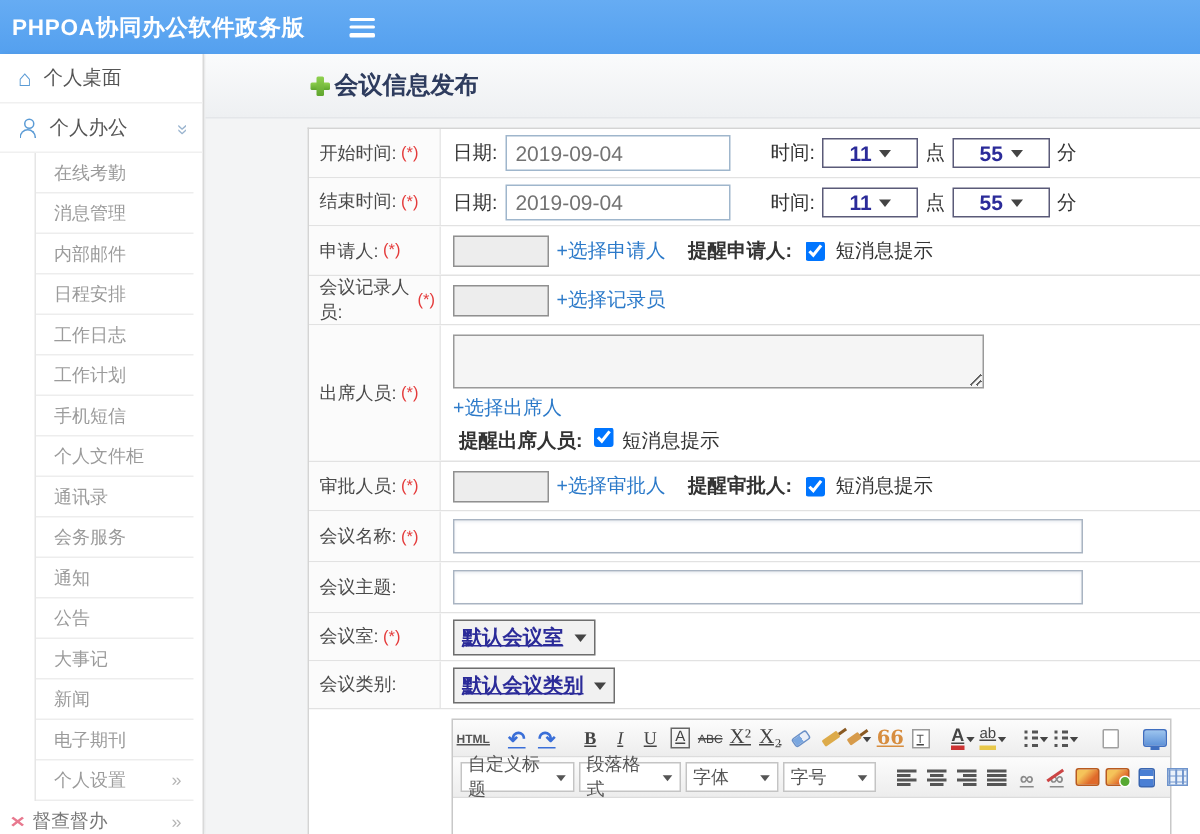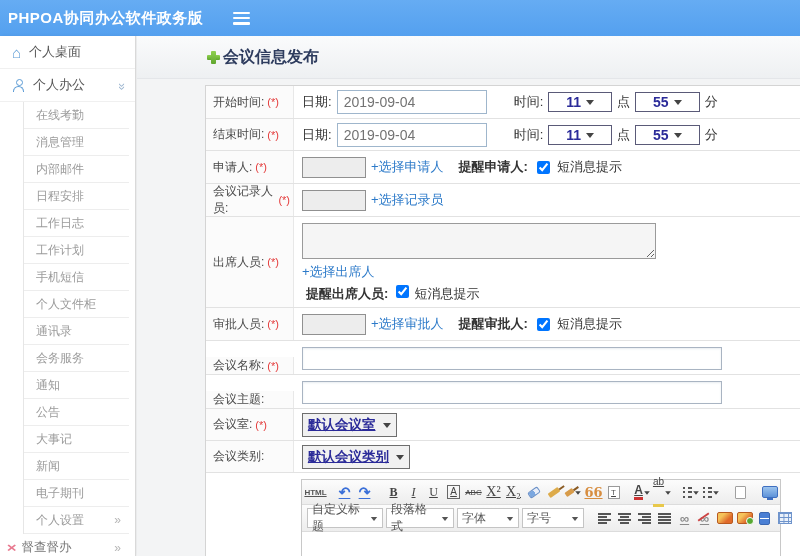--- a/index.html
+++ b/index.html
@@ -48,21 +48,21 @@
 
   
   .ftable { position:absolute; top:49px; left:68px; width:595px; background:#fff;
             border-top:1px solid #d4d4d4; border-left:1px solid #d4d4d4; }
   .frow { display:flex; border-bottom:1px solid #e2e2e2; background:#fff; }
   .flabel { width:88px; min-width:88px; background:#fbfbfb; border-right:1px solid #e8e8e8;
             font-size:12px; color:#4a4a4a; padding:0 3px 0 7px; display:flex; align-items:center; }
   .req { color:#e43b3b; margin-left:3px; font-size:11px; }
   .fvalue { flex:1; padding:4px 8px; display:flex; align-items:center; gap:5px; font-size:13px; color:#333; }
   .fvalue.col { flex-direction:column; align-items:flex-start; justify-content:center; gap:4px; }
-  .h33 { height:33px; } .h32 { height:32px; } .h34 { height:34px;align-items:flex-end; } .h91 { height:91px; }
+  .h33 { height:33px; } .h32 { height:32px; } .h34 { height:34px; } .h91 { height:91px; }
 
   .date-input { width:150px; height:24px; border:1px solid #9fb6cc; padding:0 6px; font-size:14px;
                 color:#737373; font-family:"Liberation Sans",sans-serif; }
   .time-lbl { margin-left:22px; }
   .msel { display:inline-flex; align-items:center; gap:5px; border:1px solid #5a5a78; background:#fff;
           padding:1px 17px; cursor:pointer; }
   .msel .val { color:#2b2b99; font-size:14px; font-weight:bold; }
   .caret { width:0; height:0; border:4px solid transparent; border-top:5px solid #444; margin-top:5px; }
   .mini-input { width:64px; height:21px; background:#ededed; border:1px solid #909090; }
   .lnk { color:#2c7ac9; text-decoration:none; font-size:13px; cursor:pointer; }
@@ -92,21 +92,21 @@
   .t-strike { font-size:8px; text-decoration:line-through; }
   .t-supsub { font-size:14px; font-family:"Liberation Serif",serif; }
   .sh-eraser { width:12px; height:7px; background:linear-gradient(90deg,#7aa7e0 55%,#e9eef8 45%);
                border:1px solid #6a90c8; border-radius:2px; transform:rotate(-35deg); }
   .sh-brush { width:12px; height:5px; background:#ddab4a; border-radius:1px; transform:rotate(-35deg); position:relative; }
   .sh-brush::after { content:""; position:absolute; right:-6px; top:1.5px; width:6px; height:2px; background:#8a5a22; }
   .t-quote { color:#d78d3f; font-weight:bold; font-family:"DejaVu Serif",serif; font-size:13px; }
   .sh-paste { width:12px; height:13px; border:1px solid #999; background:#fff; font-size:8px; color:#555;
               display:flex; align-items:center; justify-content:center; }
   .t-colorA { font-weight:bold; line-height:1; border-bottom:3px solid #c33; padding-bottom:1px; }
-  .t-hl { font-size:10px; line-height:1; border-bottom:3px solid #e8c84a; padding-bottom:17px; }
+  .t-hl { font-size:10px; line-height:1; border-bottom:3px solid #e8c84a; padding-bottom:2px; }
   .ic-list { width:14px; height:11px; background-repeat:no-repeat;
     background-image:linear-gradient(#555,#555),linear-gradient(#555,#555),linear-gradient(#555,#555),
                      linear-gradient(#555,#555),linear-gradient(#555,#555),linear-gradient(#555,#555);
     background-size:2px 2px,9px 2px,2px 2px,9px 2px,2px 2px,9px 2px;
     background-position:0 0,5px 0,0 4.5px,5px 4.5px,0 9px,5px 9px; }
   .sh-page { width:11px; height:13px; border:1px solid #a0a0a0; background:#fff; border-radius:1px; }
   .sh-monitor { width:16px; height:12px; border:1px solid #3f6fc0; background:linear-gradient(#9cc4ee,#5e92d8);
                 border-radius:2px; position:relative; }
   .sh-monitor::after { content:""; position:absolute; left:4px; bottom:-3px; width:6px; height:2px; background:#3f6fc0; }
   .dd { display:inline-flex; align-items:center; justify-content:space-between; border:1px solid #c4c4c4;

